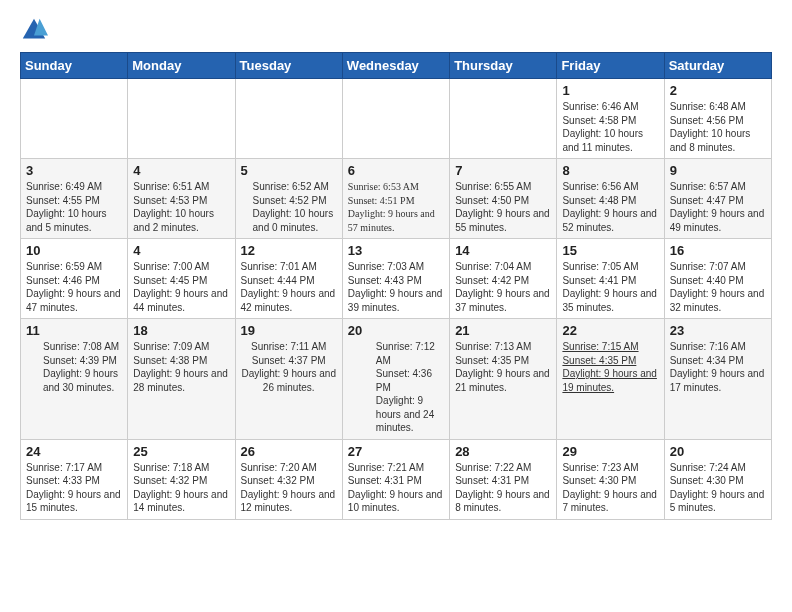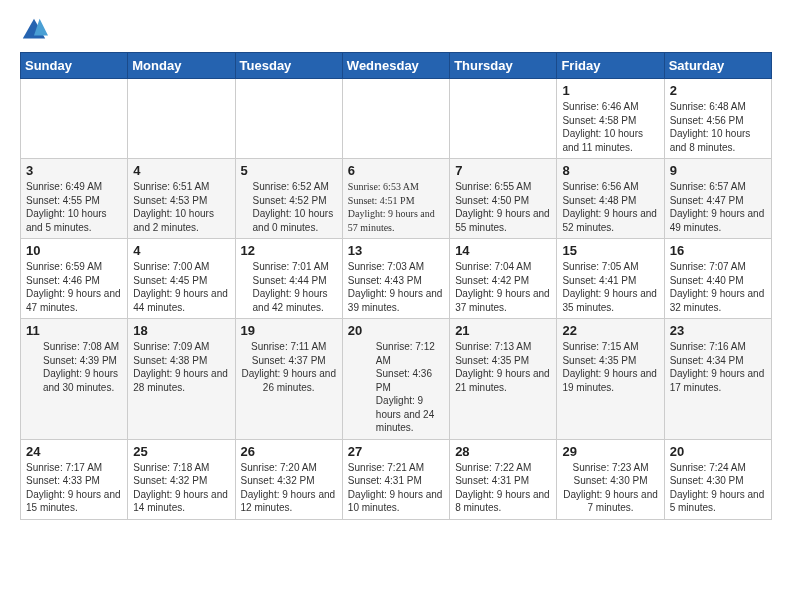--- a/index.html
+++ b/index.html
@@ -206,21 +206,21 @@
 Daylight: 9 hours and 47 minutes.</div>
           </td>
           <td>
             <span class="day-num">4</span>
             <div class="day-info" style="white-space: pre-line;">Sunrise: 7:00 AM
 Sunset: 4:45 PM
 Daylight: 9 hours and 44 minutes.</div>
           </td>
           <td>
             <span class="day-num">12</span>
-            <div class="day-info" style="white-space: pre-line; margin-left: 12px;">Sunrise: 7:01 AM
+            <div class="day-info" style="white-space: pre-line;">Sunrise: 7:01 AM
 Sunset: 4:44 PM
 Daylight: 9 hours and 42 minutes.</div>
           </td>
           <td>
             <span class="day-num">13</span>
             <div class="day-info" style="white-space: pre-line;">Sunrise: 7:03 AM
 Sunset: 4:43 PM
 Daylight: 9 hours and 39 minutes.</div>
           </td>
           <td>
@@ -268,21 +268,21 @@
 Daylight: 9 hours and 24 minutes.</div>
           </td>
           <td>
             <span class="day-num">21</span>
             <div class="day-info" style="white-space: pre-line;">Sunrise: 7:13 AM
 Sunset: 4:35 PM
 Daylight: 9 hours and 21 minutes.</div>
           </td>
           <td>
             <span class="day-num">22</span>
-            <div class="day-info" style="white-space: pre-line;">Sunrise: 7:15 AM
+            <div class="day-info" style="white-space: pre-line; text-decoration: underline;">Sunrise: 7:15 AM
 Sunset: 4:35 PM
 Daylight: 9 hours and 19 minutes.</div>
           </td>
           <td>
             <span class="day-num">23</span>
             <div class="day-info" style="white-space: pre-line;">Sunrise: 7:16 AM
 Sunset: 4:34 PM
 Daylight: 9 hours and 17 minutes.</div>
           </td>
         </tr>
@@ -312,21 +312,21 @@
 Daylight: 9 hours and 10 minutes.</div>
           </td>
           <td>
             <span class="day-num">28</span>
             <div class="day-info" style="white-space: pre-line;">Sunrise: 7:22 AM
 Sunset: 4:31 PM
 Daylight: 9 hours and 8 minutes.</div>
           </td>
           <td>
             <span class="day-num">29</span>
-            <div class="day-info" style="white-space: pre-line; text-align: center;">Sunrise: 7:23 AM
+            <div class="day-info" style="white-space: pre-line;">Sunrise: 7:23 AM
 Sunset: 4:30 PM
 Daylight: 9 hours and 7 minutes.</div>
           </td>
           <td>
             <span class="day-num">20</span>
             <div class="day-info" style="white-space: pre-line;">Sunrise: 7:24 AM
 Sunset: 4:30 PM
 Daylight: 9 hours and 5 minutes.</div>
           </td>
         </tr>

